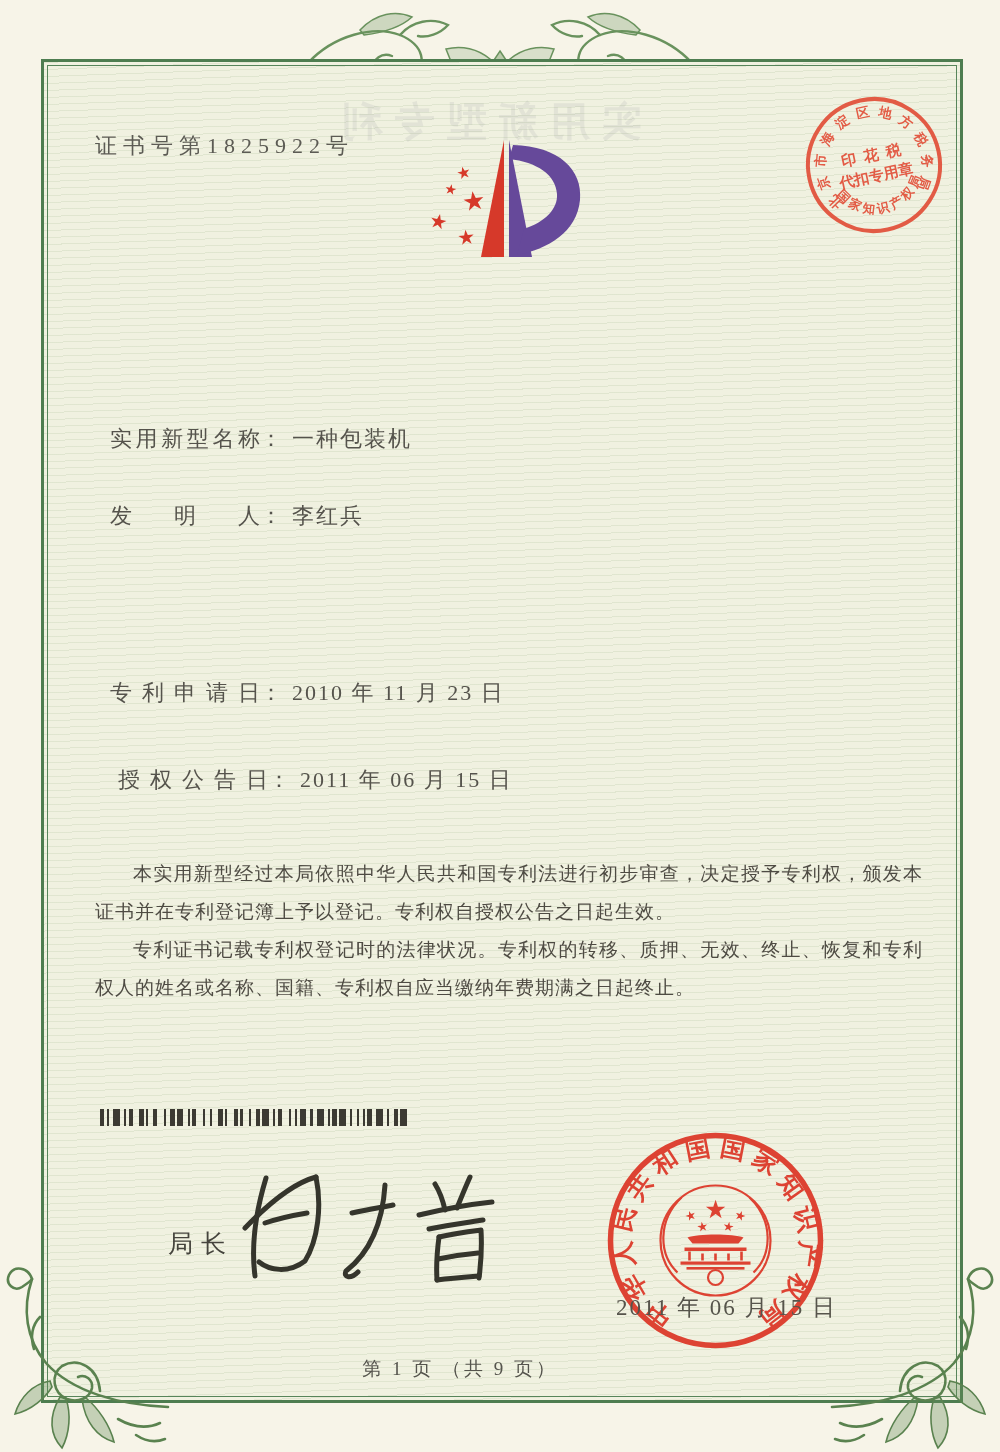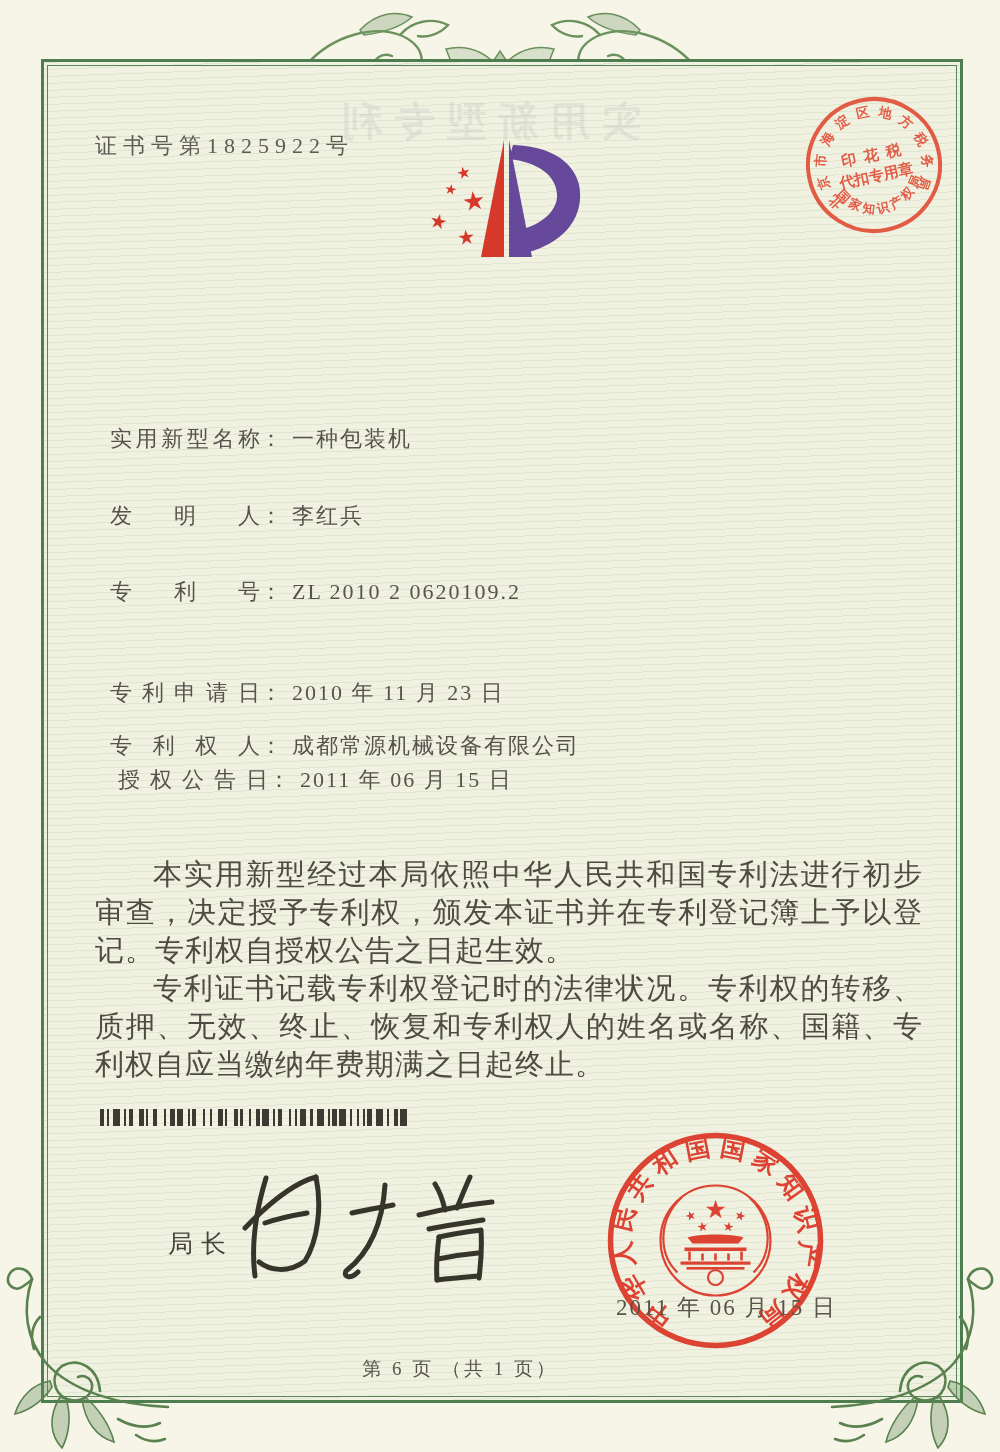--- a/index.html
+++ b/index.html
@@ -24,21 +24,21 @@
     letter-spacing:12px; color:rgba(110,110,125,.10); transform:scaleX(-1); white-space:nowrap;}
   .title{position:absolute; left:41px; top:288px; width:922px; text-align:center;
     font-size:47px; font-weight:bold; letter-spacing:15px; color:#3d3d3a;}
   .field-row{position:absolute; left:110px; font-size:22px; color:#55534c; white-space:nowrap;}
   .flabel{display:inline-block; width:150px; text-align:justify; text-align-last:justify;}
   .fcolon{display:inline-block;}
   .fvalue{display:inline-block; padding-left:10px; letter-spacing:2px;}
   .row-0{top:424px;} .row-1{top:501px;} .row-2{top:577px;}
   .row-3{top:678px;} .row-4{top:731px;} .row-5{top:765px;margin-left:8px;}
   .body-text{position:absolute; left:95px; top:855px; width:828px;}
-  .body-text p{margin:0; text-indent:2em; font-size:29px; line-height:38px;
+  .body-text p{margin:0; text-indent:2em; font-size:19px; line-height:38px;
     color:#4e4b43; letter-spacing:1px; text-align:justify;}
   .barcode{position:absolute; left:100px; top:1109px; width:312px; height:17px; display:flex;}
   .barcode .b{height:100%;}
   .officer{position:absolute; left:168px; top:1227px; font-size:25px; letter-spacing:8px; color:#45443d;}
   .sig{position:absolute; left:232px; top:1166px;}
   .issue-date{position:absolute; left:616px; top:1292px; font-size:23px;
     letter-spacing:2px; color:#56544b; z-index:6; white-space:nowrap;}
   .footer{position:absolute; left:0; top:1356px; width:920px; text-align:center;
     font-size:19px; letter-spacing:3px; color:#55544d;}
   
@@ -119,28 +119,22 @@
       <text x="114.793803482642" y="101.84125936659585" transform="rotate(-56 114.793803482642 101.84125936659585)" font-size="12.5" text-anchor="middle" class="arc-ch">局</text>
     </svg>
 
 
   <div class="field-row row-1">
     <span class="flabel">发明人</span><span class="fcolon">：</span><span class="fvalue">李红兵</span>
   </div>
   <div class="field-row row-0">
     <span class="flabel">实用新型名称</span><span class="fcolon">：</span><span class="fvalue">一种包装机</span>
   </div>
-  <div class="field-row row-2">
-    <span class="flabel">专利号</span><span class="fcolon">：</span><span class="fvalue">ZL 2010 2 0620109.2</span>
-  </div>
   <div class="field-row row-3">
     <span class="flabel">专利申请日</span><span class="fcolon">：</span><span class="fvalue">2010 年 11 月 23 日</span>
-  </div>
-  <div class="field-row row-4">
-    <span class="flabel">专利权人</span><span class="fcolon">：</span><span class="fvalue">成都常源机械设备有限公司</span>
   </div>
   <div class="field-row row-5">
     <span class="flabel">授权公告日</span><span class="fcolon">：</span><span class="fvalue">2011 年 06 月 15 日</span>
   </div>
 
   <div class="body-text">
     <p>本实用新型经过本局依照中华人民共和国专利法进行初步审查，决定授予专利权，颁发本证书并在专利登记簿上予以登记。专利权自授权公告之日起生效。</p>
     <p>专利证书记载专利权登记时的法律状况。专利权的转移、质押、无效、终止、恢复和专利权人的姓名或名称、国籍、专利权自应当缴纳年费期满之日起终止。</p>
   </div>
 
@@ -278,21 +272,21 @@
       <text x="168.50682183137417" y="51.02712161262713" transform="rotate(32.769230769230774 168.50682183137417 51.02712161262713)" font-size="25" text-anchor="middle" class="arc-ch">家</text>
       <text x="191.79908138396127" y="73.27970622457528" transform="rotate(54.61538461538461 191.79908138396127 73.27970622457528)" font-size="25" text-anchor="middle" class="arc-ch">知</text>
       <text x="205.1381044908286" y="102.60166624656999" transform="rotate(76.46153846153845 205.1381044908286 102.60166624656999)" font-size="25" text-anchor="middle" class="arc-ch">识</text>
       <text x="206.60804395333935" y="134.78156921338382" transform="rotate(98.30769230769232 206.60804395333935 134.78156921338382)" font-size="25" text-anchor="middle" class="arc-ch">产</text>
       <text x="195.99777640969592" y="165.19750417565814" transform="rotate(120.15384615384613 195.99777640969592 165.19750417565814)" font-size="25" text-anchor="middle" class="arc-ch">权</text>
       <text x="174.83122540268096" y="189.48091405657135" transform="rotate(142 174.83122540268096 189.48091405657135)" font-size="25" text-anchor="middle" class="arc-ch">局</text>
     </svg>
 
   <div class="issue-date">2011 年 06 月 15 日</div>
 
-  <div class="footer">第 6 页 （共 1 页）</div>
+  <div class="footer">第 1 页 （共 9 页）</div>
 
   <svg class="corner left" width="170" height="185" viewBox="0 0 170 185">
     <g stroke="#5a824f" fill="none" stroke-width="2.6" stroke-linecap="round">
       <path d="M168,140 C120,138 72,125 46,96 C26,72 22,42 32,12"></path>
       <path d="M32,12 C28,0 14,-2 9,8 C5,17 14,25 22,20 C28,16 31,14 32,12"></path>
       <path d="M100,124 C98,100 78,90 62,99 C50,108 53,126 67,132 C78,136 90,131 92,121 C93,112 85,107 78,110"></path>
       <path d="M60,130 C48,150 50,168 62,181 C70,166 71,146 66,132 Z" fill="rgba(100,140,88,.35)" stroke-width="1.6"></path>
       <path d="M82,132 C85,155 97,170 114,175 C110,158 98,141 86,131 Z" fill="rgba(100,140,88,.35)" stroke-width="1.6"></path>
       <path d="M50,114 C33,117 20,130 15,147 C32,143 45,131 52,120 Z" fill="rgba(100,140,88,.35)" stroke-width="1.6"></path>
       <path d="M118,152 C132,160 147,162 160,156"></path>

